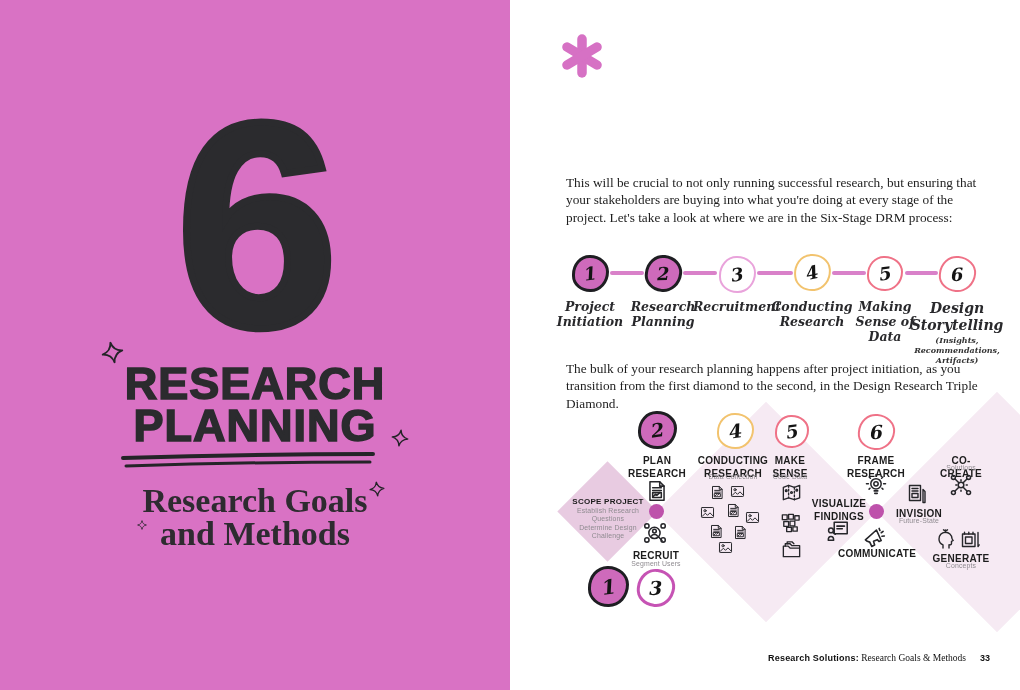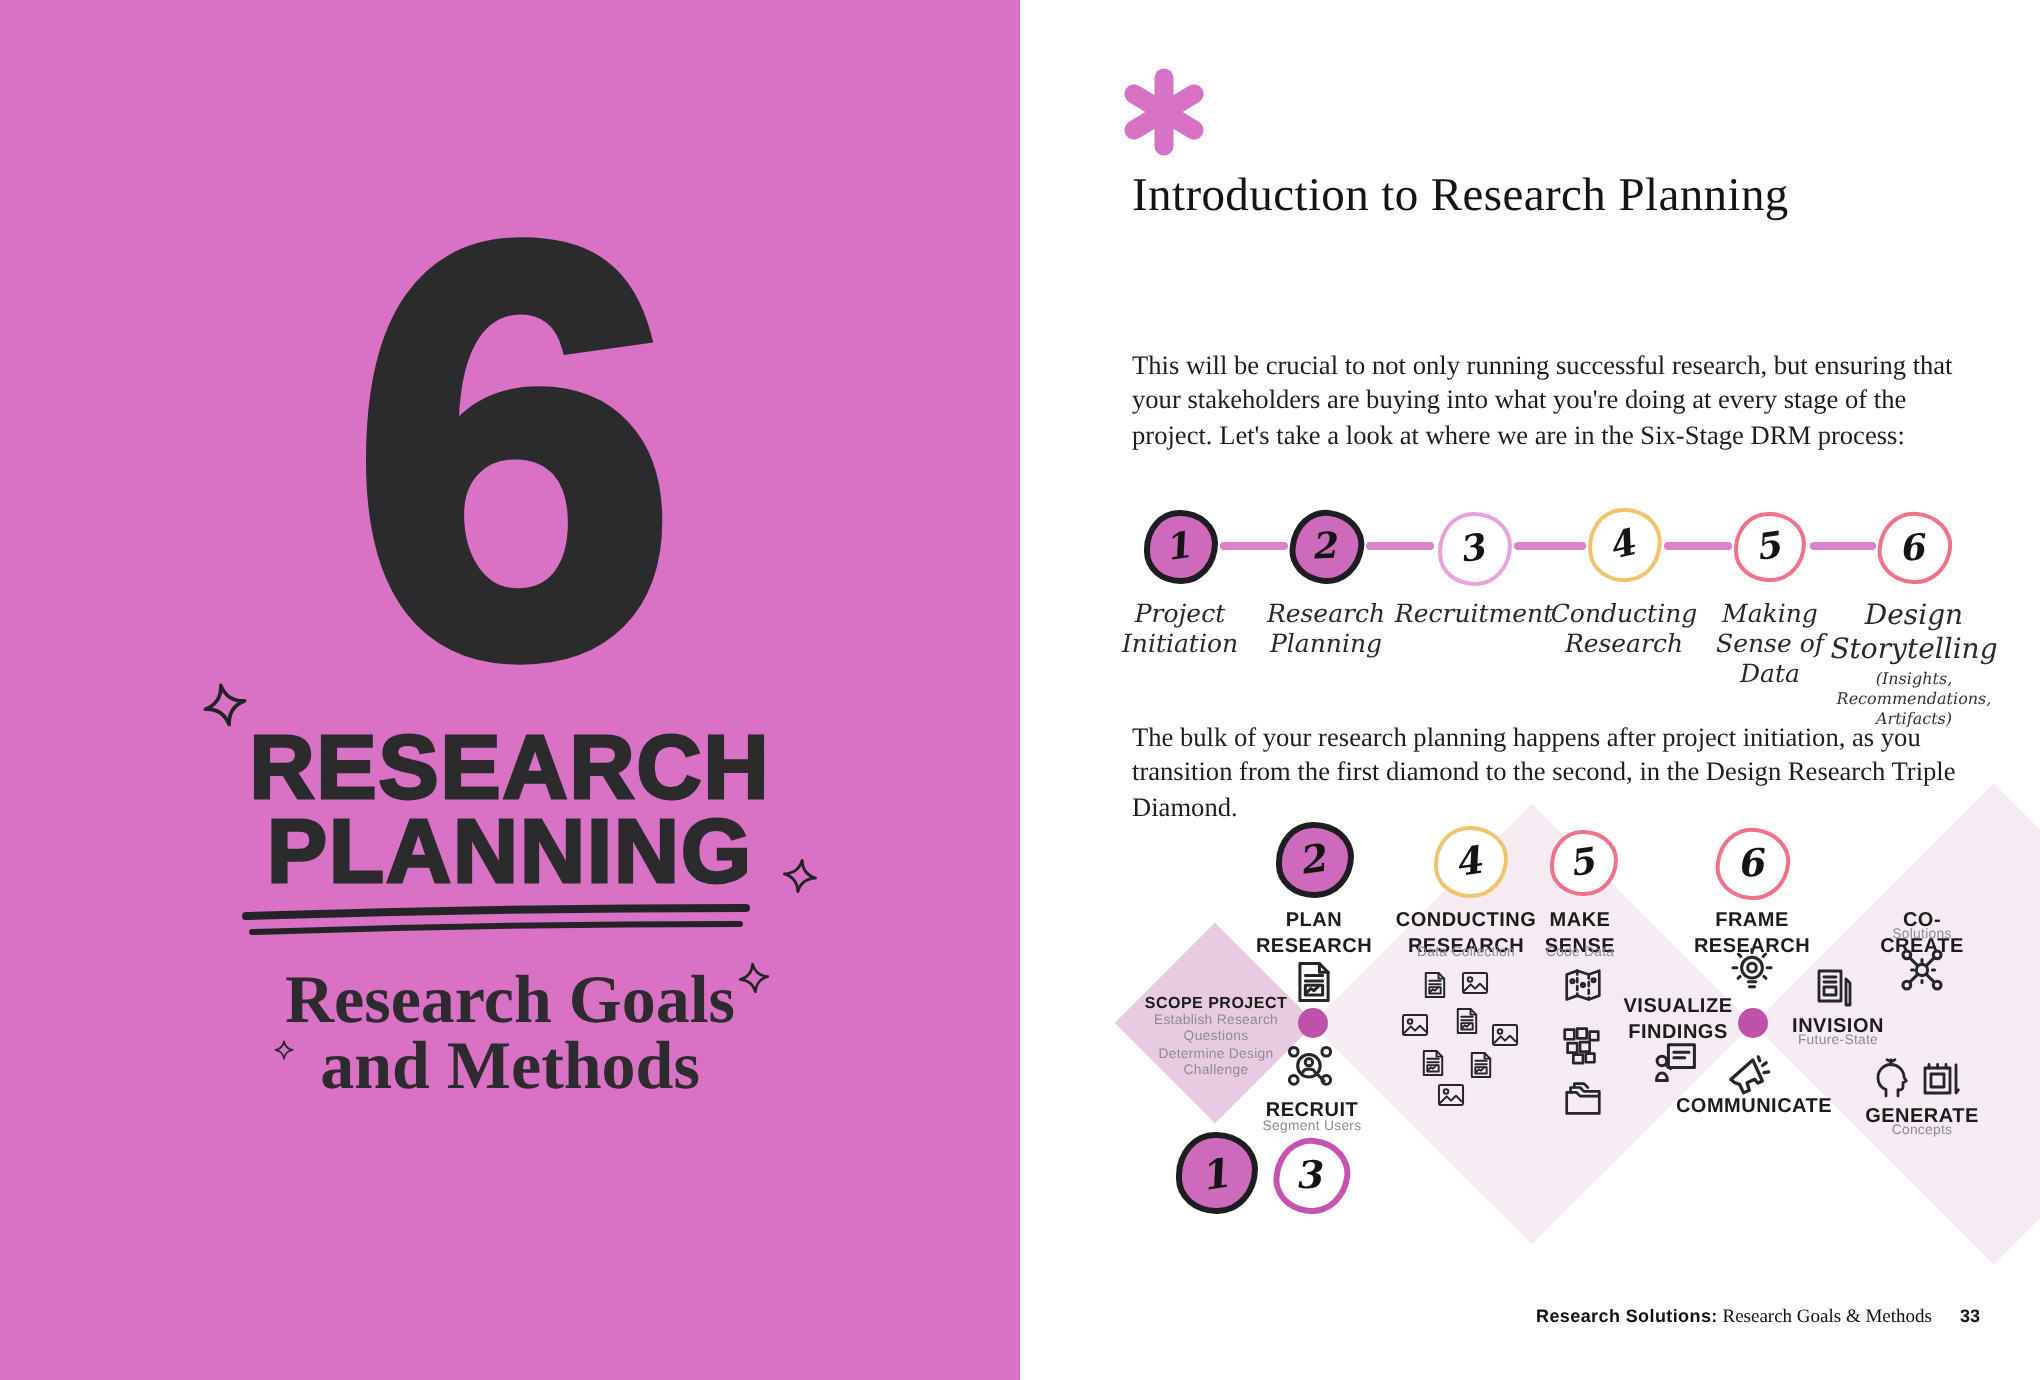--- a/index.html
+++ b/index.html
@@ -1,19 +1,19 @@
 <!DOCTYPE html>
 <html><head>
 <meta charset="utf-8">
 <style>
   html,body{margin:0;padding:0;background:#e8e8e8;}
   .sheet{position:relative;width:1020px;height:690px;background:#ffffff;overflow:hidden;
          font-family:"Liberation Sans",sans-serif;}
   .abs{position:absolute;}
-  .pre{white-space:pre-line;}
+  .pre{white-space:pre-line;font-weight:bold;}
 
   
   .cover{position:absolute;left:0;top:0;width:510px;height:690px;background:#D972C4;overflow:hidden;}
   .chapter-num{position:absolute;left:0;top:118px;width:510px;text-align:center;
                font-weight:bold;font-size:292px;line-height:215px;color:#2b2b2e;
                -webkit-text-stroke:7px #2b2b2e;letter-spacing:-4px;}
   .cover-title{position:absolute;left:0;width:510px;text-align:center;color:#2b2b2e;
                font-weight:bold;font-size:45px;line-height:42px;letter-spacing:1px;
                -webkit-text-stroke:1.6px #2b2b2e;}
   .cover-sub{position:absolute;left:0;width:510px;text-align:center;color:#2e2b30;
@@ -188,21 +188,20 @@
   </div>
 
   <svg class="abs" style="left:561px;top:33px" width="42" height="46">
     <g stroke="#D671C4" stroke-width="9.5" stroke-linecap="round">
       <path d="M21 6v34"></path>
         <path d="M6 14l30 18"></path>
         <path d="M36 14L6 32"></path>
     </g>
   </svg>
 
-  <div class="heading">Introduction to Research Planning</div>
   <div class="body-par" style="top:174px">This will be crucial to not only running successful research, but ensuring that your stakeholders are buying into what you're doing at every stage of the project. Let's take a look at where we are in the Six-Stage DRM process:</div>
 
   <div>
     <div class="connector" style="left:610px;top:271px;width:34px"></div>
     <div class="connector" style="left:683px;top:271px;width:34px"></div>
     <div class="connector" style="left:757px;top:271px;width:36px"></div>
     <div class="connector" style="left:832px;top:271px;width:34px"></div>
     <div class="connector" style="left:905px;top:271px;width:33px"></div>
 
     <div class="blob fill-pink" style="left:572px;top:255px;width:37px;height:37px">

